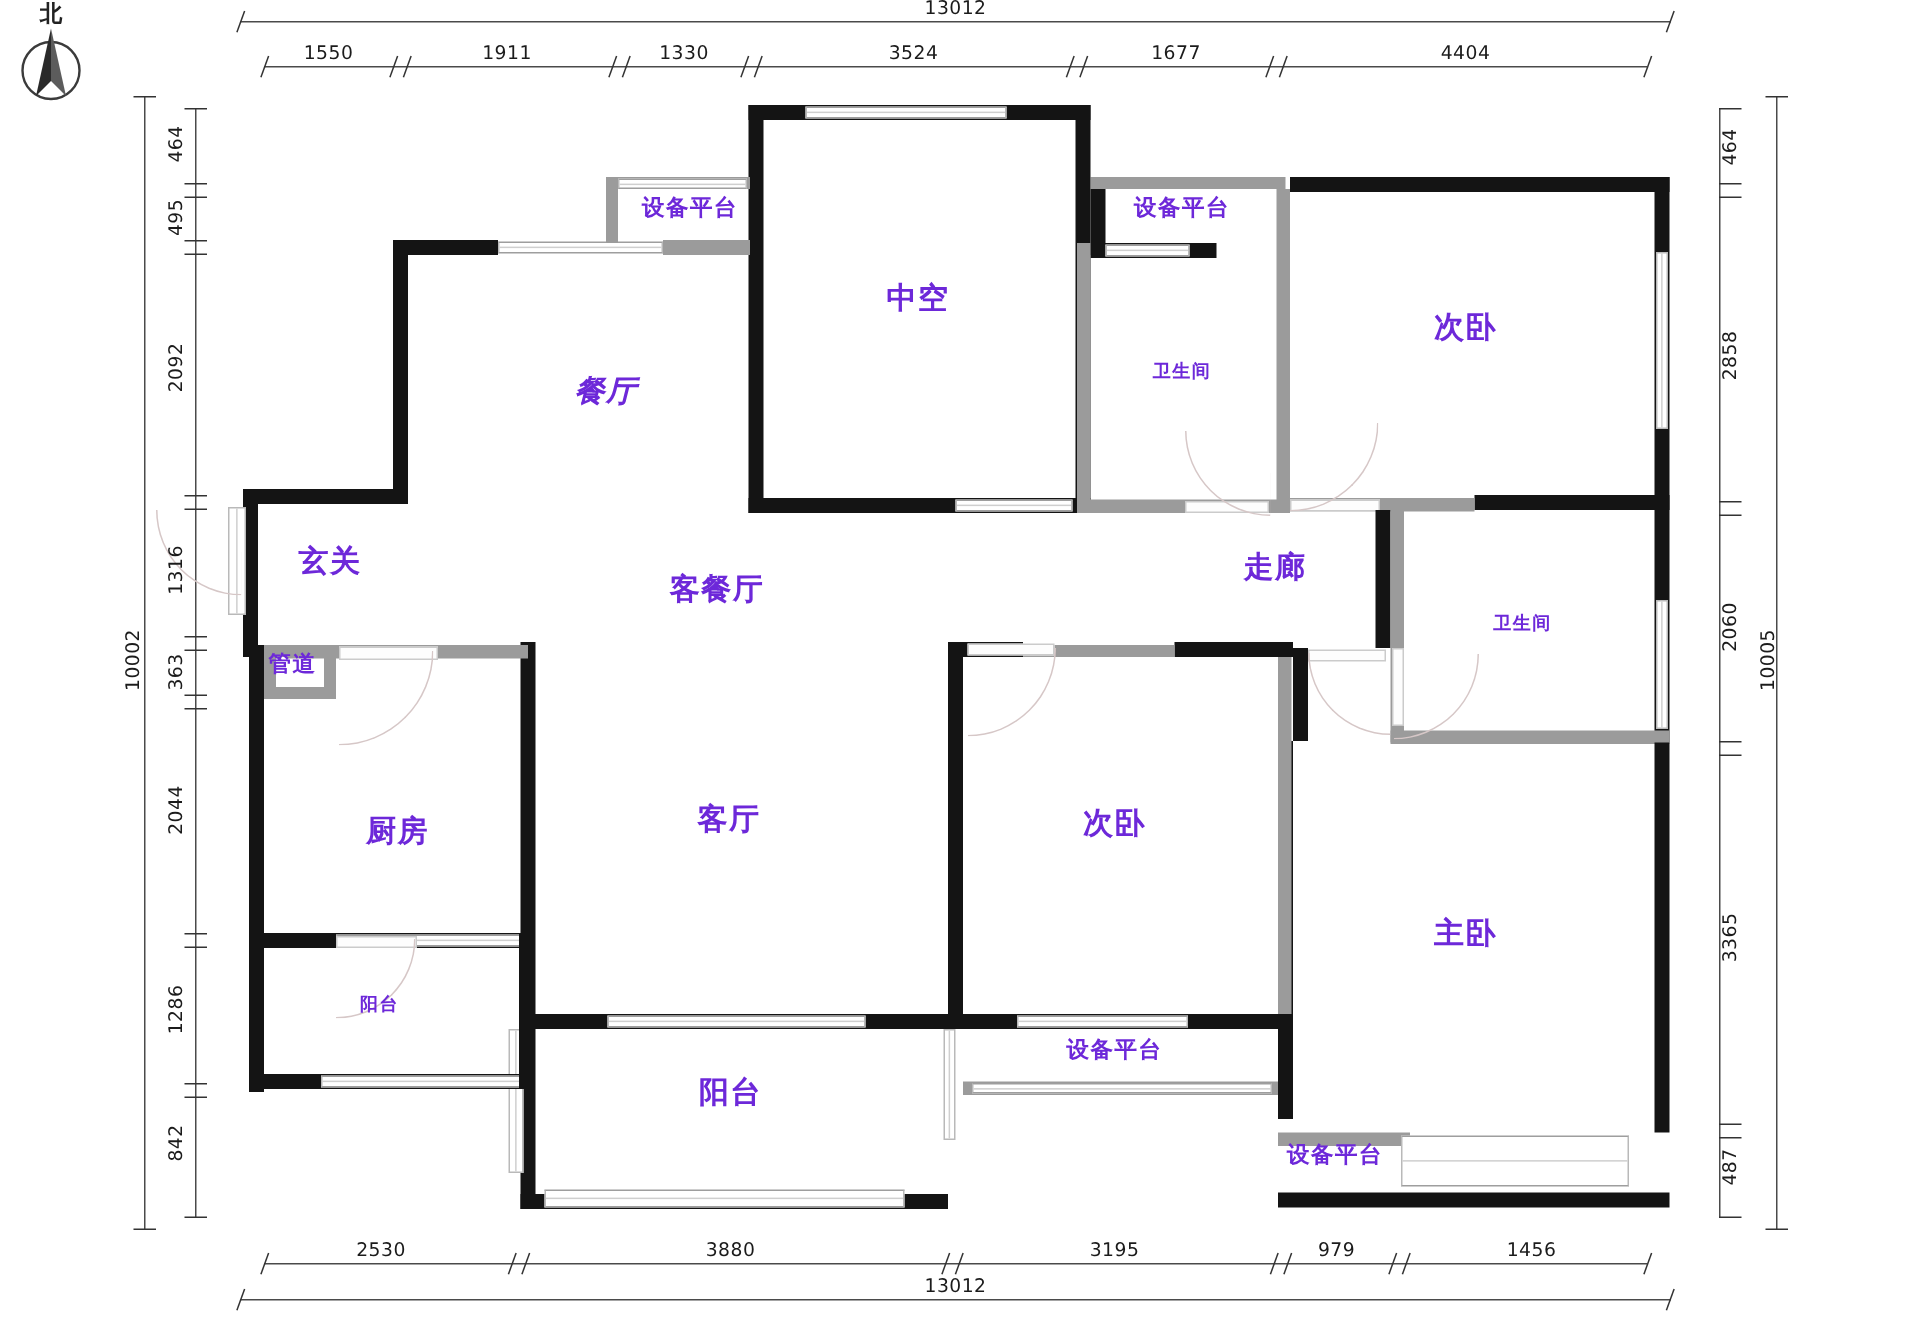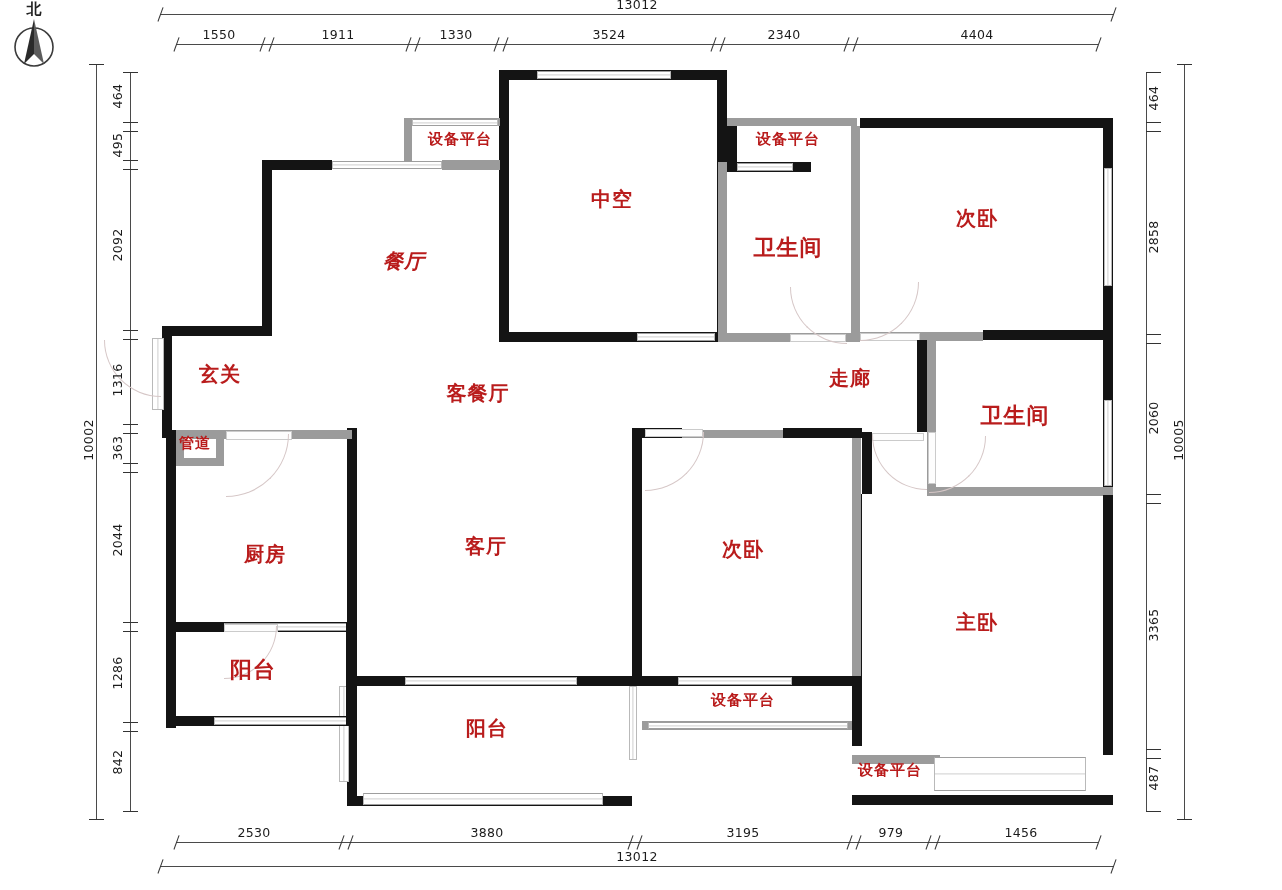--- a/index.html
+++ b/index.html
@@ -20,25 +20,25 @@
   .win.h::after{content:"";position:absolute;left:0;right:0;top:50%;height:1.2px;background:#cfcfcf;transform:translateY(-50%);}
   .win.v::after{content:"";position:absolute;top:0;bottom:0;left:50%;width:1.2px;background:#cfcfcf;transform:translateX(-50%);}
 
   
   .doorleaf{position:absolute;background:#fdfdfd;border:1px solid #cbcbcb;box-sizing:border-box;}
   .swing{position:absolute;border:1.1px solid #d6c7c7;background:transparent;}
 
   
   .rlabel{
     position:absolute;transform:translate(-50%,-50%);
-    font-weight:700;white-space:nowrap;color:#b91c1c;
+    font-weight:700;white-space:nowrap;color:#6d28d9;
     letter-spacing:1px;
   }
   .rl-lg{font-size:20px;}
-  .rl-md{font-size:22px;}
+  .rl-md{font-size:12px;}
   .rl-sm{font-size:15px;}
 
   
   .dimline{position:absolute;background:#4a4a4a;}
   .dimline.h{height:1px;}
   .dimline.v{width:1px;}
   .tick{position:absolute;width:1.3px;height:15px;background:#333;transform-origin:center;}
   .tickv{position:absolute;height:1.3px;width:15px;background:#333;}
   .dimtxt{
     position:absolute;font-size:12.5px;color:#1b1b1b;white-space:nowrap;
@@ -273,21 +273,21 @@
   <div class="rlabel rl-md" style="left:253px;top:670px;">阳台</div>
   <div class="rlabel rl-sm" style="left:743px;top:700px;">设备平台</div>
   <div class="rlabel rl-lg" style="left:487px;top:728px;">阳台</div>
   <div class="rlabel rl-sm" style="left:890px;top:770px;">设备平台</div>
 
   <div class="dimtxt" style="left:637px;top:12px;">13012</div>
   <div class="dimtxt" style="left:219px;top:42px;">1550</div>
   <div class="dimtxt" style="left:338px;top:42px;">1911</div>
   <div class="dimtxt" style="left:456px;top:42px;">1330</div>
   <div class="dimtxt" style="left:609px;top:42px;">3524</div>
-  <div class="dimtxt" style="left:784px;top:42px;">2340</div>
+  <div class="dimtxt" style="left:784px;top:42px;">1677</div>
   <div class="dimtxt" style="left:977px;top:42px;">4404</div>
 
   <div class="dimtxt" style="left:254px;top:840px;">2530</div>
   <div class="dimtxt" style="left:487px;top:840px;">3880</div>
   <div class="dimtxt" style="left:743px;top:840px;">3195</div>
   <div class="dimtxt" style="left:891px;top:840px;">979</div>
   <div class="dimtxt" style="left:1021px;top:840px;">1456</div>
   <div class="dimtxt" style="left:637px;top:864px;">13012</div>
 
   <div class="dimtxt vert" style="left:88px;top:440px;">10002</div>

